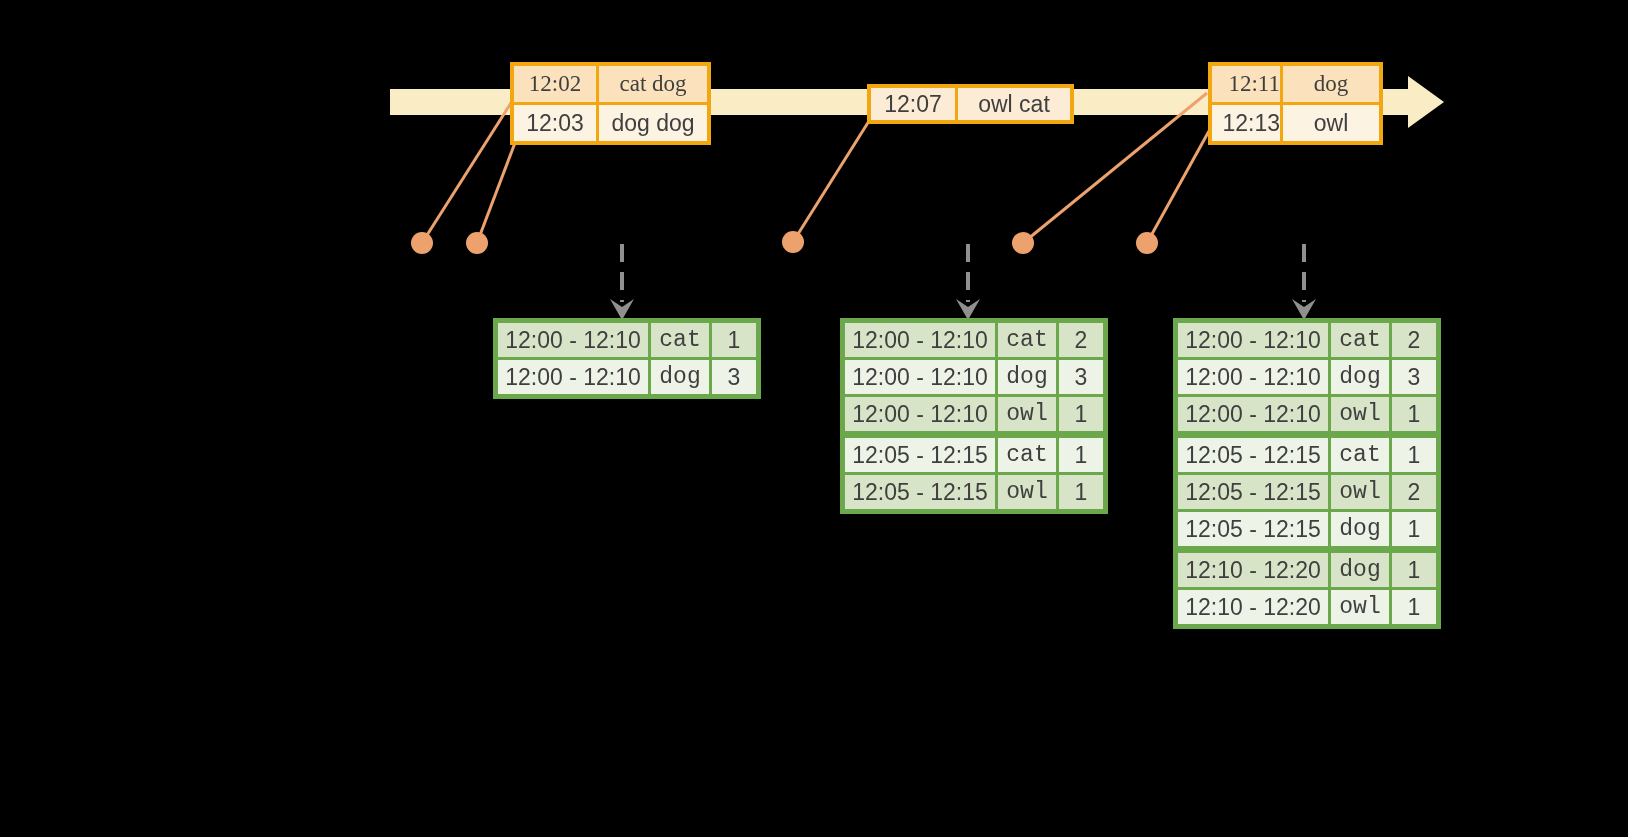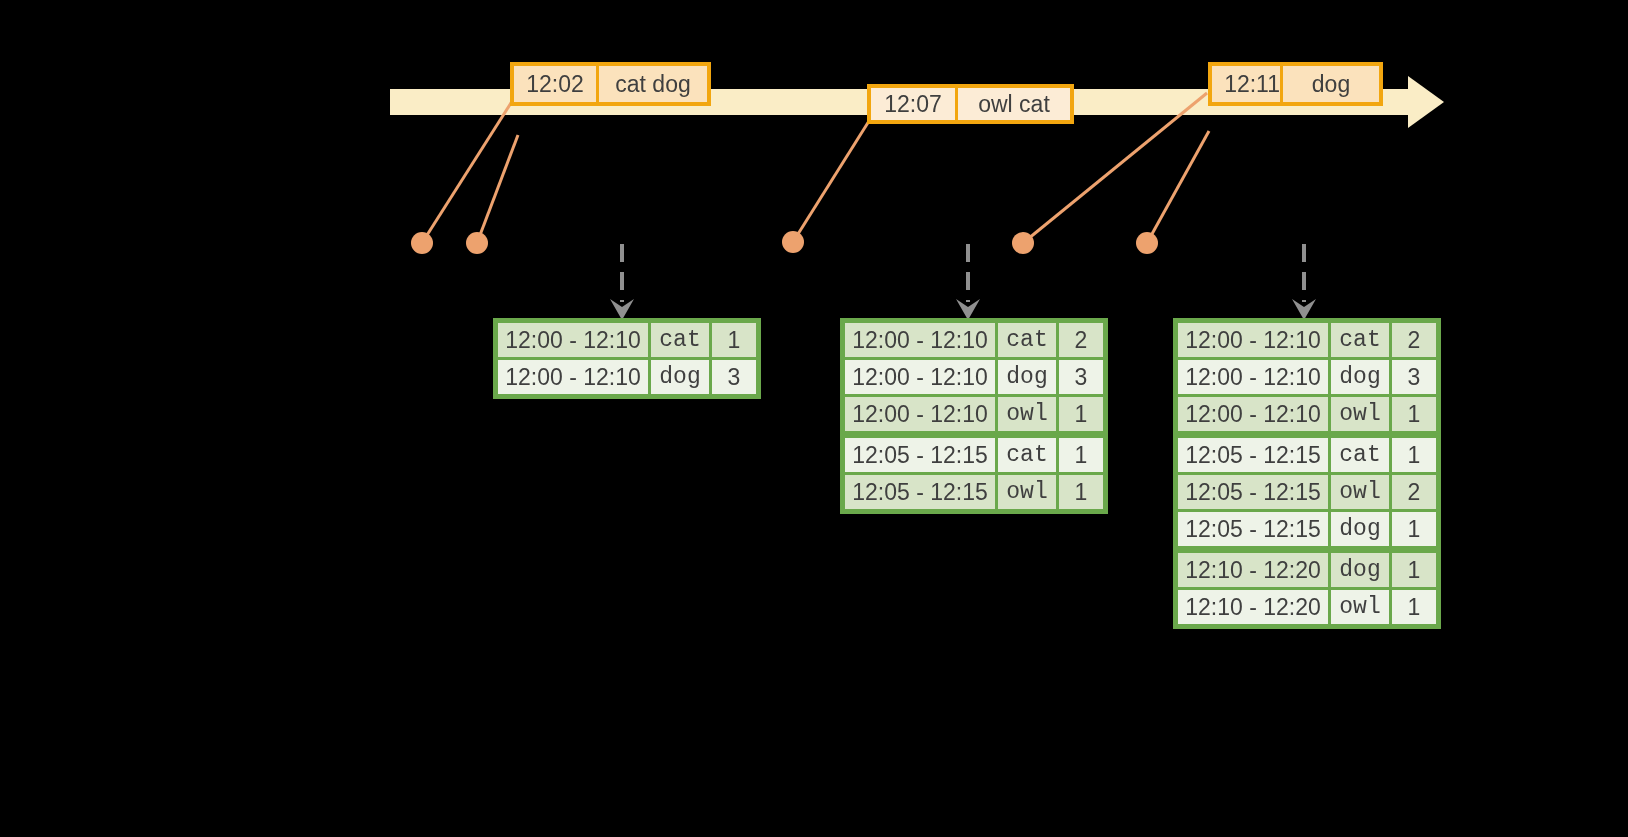--- a/index.html
+++ b/index.html
@@ -28,21 +28,21 @@
   table.event{position:absolute; border-collapse:collapse; border:4px solid var(--gold);
     font-size:23px; table-layout:fixed;}
   table.event td{border:3px solid var(--gold); text-align:center; padding:0; height:36px;}
   #event-t1{left:510px; top:62px;}
   #event-t1 td.c-time{width:82px;} #event-t1 td.c-words{width:108px;text-align:center;}
   #event-t2{left:867px; top:84px;}
   #event-t2 td.c-time{width:84px;margin-top:8px;} #event-t2 td.c-words{width:112px;}
   #event-t2 td{height:32px;}
   #event-t3{left:1208px; top:62px;}
   #event-t3 td.c-time{width:68px;text-align:right;} #event-t3 td.c-words{width:96px;}
-  .fill-peach{background:var(--peach);} .fill-cream{background:var(--cream);} .fill-mid{background:var(--mid);}
+  .fill-peach{background:var(--peach);font-family:Liberation Serif, serif;} .fill-cream{background:var(--cream);} .fill-mid{background:var(--mid);}
   
   table.result{position:absolute; border-collapse:collapse; border:5px solid var(--green);
     font-size:23px; table-layout:fixed;}
   table.result td{border:3px solid var(--green); text-align:center; padding:0; height:34px;}
   table.result td.c-window{width:150px;}
   table.result td.c-word{width:58px;font-family:Liberation Mono, monospace;}
   table.result td.c-count{width:44px;}
   table.result tr.odd td{background:var(--rowdark);}
   table.result tr.even td{background:var(--rowlight);}
   table.result tr.group-start td{border-top-width:7px;}
@@ -79,38 +79,46 @@
     <line x1="1304" y1="244" x2="1304" y2="302" stroke="#909090" stroke-width="4" stroke-dasharray="18 10"></line>
     <polygon points="1292,299 1304,307 1316,299 1304,320" fill="#909090"></polygon>
   </svg>
 
   <table class="event" id="event-t1">
     <tbody>
         <tr>
       <td class="c-time fill-peach">12:02</td>
       <td class="c-words fill-peach">cat dog</td>
     </tr>
+    <tr>
+      <td class="c-time fill-cream">12:03</td>
+      <td class="c-words fill-cream">dog dog</td>
+    </tr>
   </tbody>
     </table>
 
   <table class="event" id="event-t2">
     <tbody>
         <tr>
       <td class="c-time fill-mid">12:07</td>
       <td class="c-words fill-mid">owl cat</td>
     </tr>
   </tbody>
     </table>
 
   <table class="event" id="event-t3">
     <tbody>
         <tr>
       <td class="c-time fill-peach">12:11</td>
       <td class="c-words fill-peach">dog</td>
     </tr>
+    <tr>
+      <td class="c-time fill-cream">12:13</td>
+      <td class="c-words fill-cream">owl</td>
+    </tr>
   </tbody>
     </table>
 
   <table class="result" id="result-t1">
     <tbody>
         <tr class="odd">
       <td class="c-window">12:00 - 12:10</td>
       <td class="c-word">cat</td>
       <td class="c-count">1</td>
     </tr>

